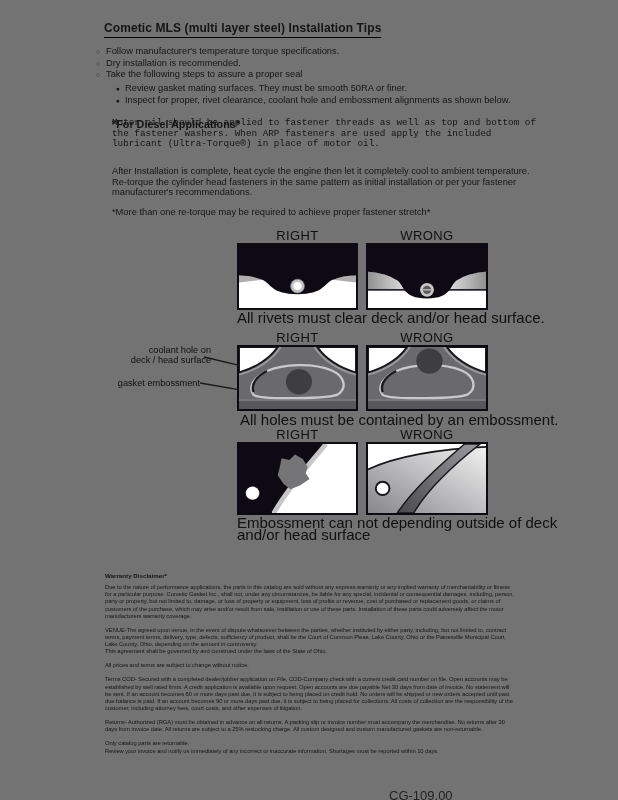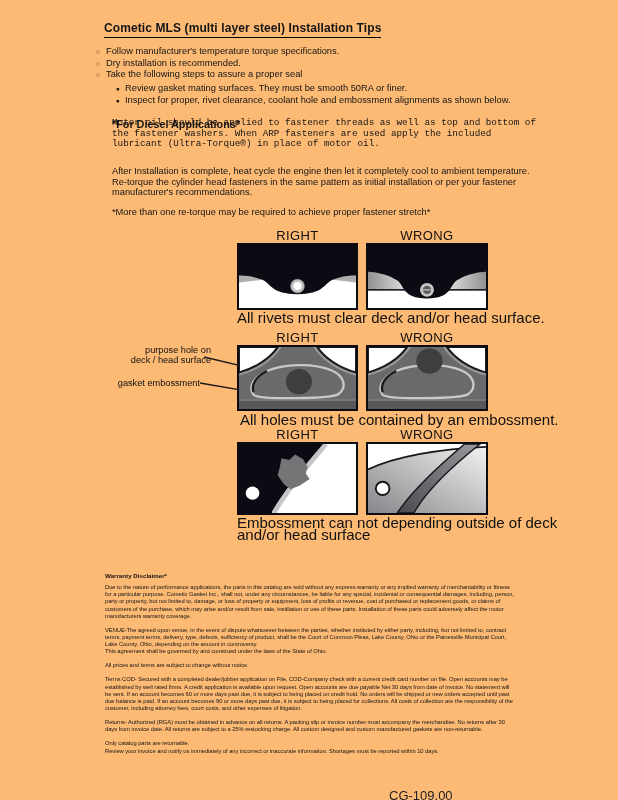--- a/index.html
+++ b/index.html
@@ -1,16 +1,16 @@
 <!DOCTYPE html>
 <html><head>
 <meta charset="utf-8">
 <style>
   html,body{margin:0;padding:0;background:#fff;}
-  .page{position:relative;width:618px;height:800px;background:#fdba74;
+  .page{position:relative;width:618px;height:800px;background:#737373;
         font-family:"Liberation Sans",sans-serif;color:#151515;overflow:hidden;}
   .title{position:absolute;left:104px;top:21px;margin:0;font-size:12px;font-weight:bold;
          letter-spacing:.1px;border-bottom:1.7px solid #000;padding-bottom:1.5px;}
   .tips{position:absolute;left:96px;top:46px;width:470px;font-size:9.3px;line-height:10.9px;
         list-style:none;margin:0;padding:0;}
   .tips li{position:relative;padding-left:10px;margin:0 0 .8px 0;}
   .tips li.b::before{content:"○";position:absolute;left:0;top:1px;font-size:6.4px;}
   .tips li.sb{margin-left:19px;}
   .tips li.sb::before{content:"●";position:absolute;left:1px;top:1px;font-size:6.4px;}
   .tips li.sb.first{margin-top:3px;}
@@ -84,21 +84,21 @@
       <circle cx="61" cy="47" r="4.4" fill="#5c5c5c"></circle>
       <path d="M56.5,47 h9" stroke="#c6c6c6" stroke-width="1.3"></path>
     </svg>
   </div>
 
   <div class="cap" style="left:237px;top:312px;">All rivets must clear deck and/or head surface.</div>
 
   <div class="dglabel" style="left:237px;top:330px;">RIGHT</div>
   <div class="dglabel" style="left:366px;top:330px;width:122px;">WRONG</div>
 
-  <div class="annot pre" style="left:106px;top:345px;width:105px;">purpose hole on
+  <div class="annot pre" style="left:106px;top:345px;width:105px;">coolant hole on
 deck / head surface</div>
   <div class="annot" style="left:106px;top:378px;width:94px;">gasket embossment</div>
 
   <svg class="leader" viewBox="0 0 112 48">
     <line x1="8" y1="7" x2="100" y2="29" stroke="#1a1a1a" stroke-width="1.3"></line>
     <line x1="4" y1="33" x2="62" y2="43" stroke="#1a1a1a" stroke-width="1.3"></line>
   </svg>
 
   <div class="panel" style="left:237px;top:345px;width:121px;height:66px;">
     <svg viewBox="0 0 121 66" preserveAspectRatio="none">

